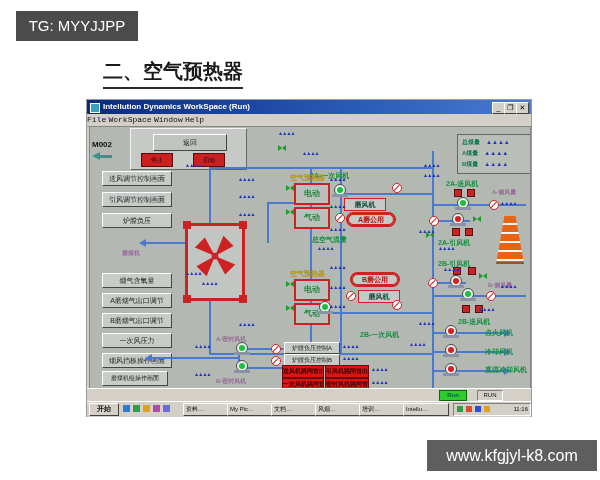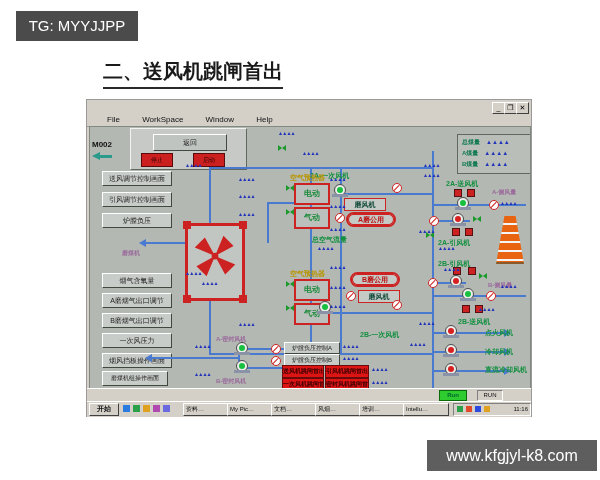--- a/index.html
+++ b/index.html
@@ -18,21 +18,21 @@
   
   .shot{left:86px;top:99px;width:444px;height:316px;background:#d4d0c8;border:1px solid #9a9a9a;}
   .titlebar{left:0;top:0;width:444px;height:14px;background:linear-gradient(90deg,#0a2a7a,#2a5ab8 60%,#4a7ad0);
             color:#fff;font-size:8px;font-weight:bold;line-height:14px;}
   .titlebar .ticon{position:absolute;left:3px;top:3px;width:8px;height:8px;background:#3aa0c0;border:1px solid #fff;}
   .titlebar .ttext{position:absolute;left:16px;top:0;}
   .wbtn{position:absolute;top:2px;width:11px;height:10px;background:#d4d0c8;border:1px solid;
         border-color:#fff #404040 #404040 #fff;font-size:7px;line-height:9px;text-align:center;color:#000;}
   .menubar{left:0;top:14px;width:444px;height:12px;background:#d4d0c8;font-size:8px;color:#111;
            line-height:12px;border-bottom:1px solid #9a9a9a;}
-  .menubar span{margin-left:20px;}
+  .menubar span{margin-left:0;font-family:Liberation Mono, monospace;}
   .client{left:2px;top:26px;width:440px;height:262px;background:#b3b8b3;border:1px solid #808880;overflow:hidden;}
   
   .c{position:absolute;left:-2px;top:-26px;width:444px;height:316px;}
 
   
   .scr-title{left:219px;top:34px;font-size:13px;font-weight:bold;color:#1a6050;letter-spacing:3px;}
   .m002{left:4px;top:39px;font-size:8px;font-weight:bold;color:#111;}
   .tealarrow{left:4px;top:51px;width:0;height:0;border-top:4px solid transparent;border-bottom:4px solid transparent;
              border-right:8px solid #2a9a8a;}
   .tealarrow-tail{left:12px;top:54px;width:12px;height:3px;background:#2a9a8a;}
@@ -111,24 +111,28 @@
         overflow:hidden;white-space:nowrap;padding-left:2px;}
   .tray{left:366px;top:303px;width:76px;height:11px;background:#d4d0c8;border:1px solid;
         border-color:#808080 #fff #fff #808080;font-size:6px;color:#111;}
   .tray .ticn{position:absolute;top:2px;width:6px;height:6px;}
   .tray .time{position:absolute;right:2px;top:0;line-height:11px;}
 </style>
 </head>
 <body>
 
 <div class="abs tag-box">TG: MYYJJPP</div>
-<div class="abs slide-title">二、送风机跳闸首出</div>
+<div class="abs slide-title">二、空气预热器</div>
 
 <div class="abs shot">
 
+  <div class="abs titlebar">
+    <span class="ticon"></span>
+    <span class="ttext">Intellution Dynamics WorkSpace (Run)</span>
+  </div>
   <div class="abs wbtn" style="right:26px;">_</div>
   <div class="abs wbtn" style="right:14px;">❐</div>
   <div class="abs wbtn" style="right:2px;">✕</div>
 
   <div class="abs menubar">
     <span>File</span>
     <span>WorkSpace</span>
     <span>Window</span>
     <span>Help</span>
   </div>

